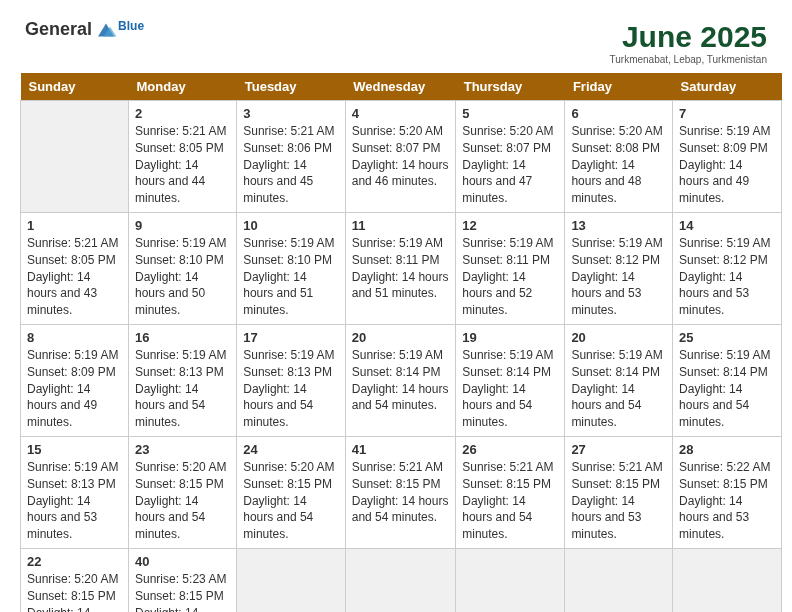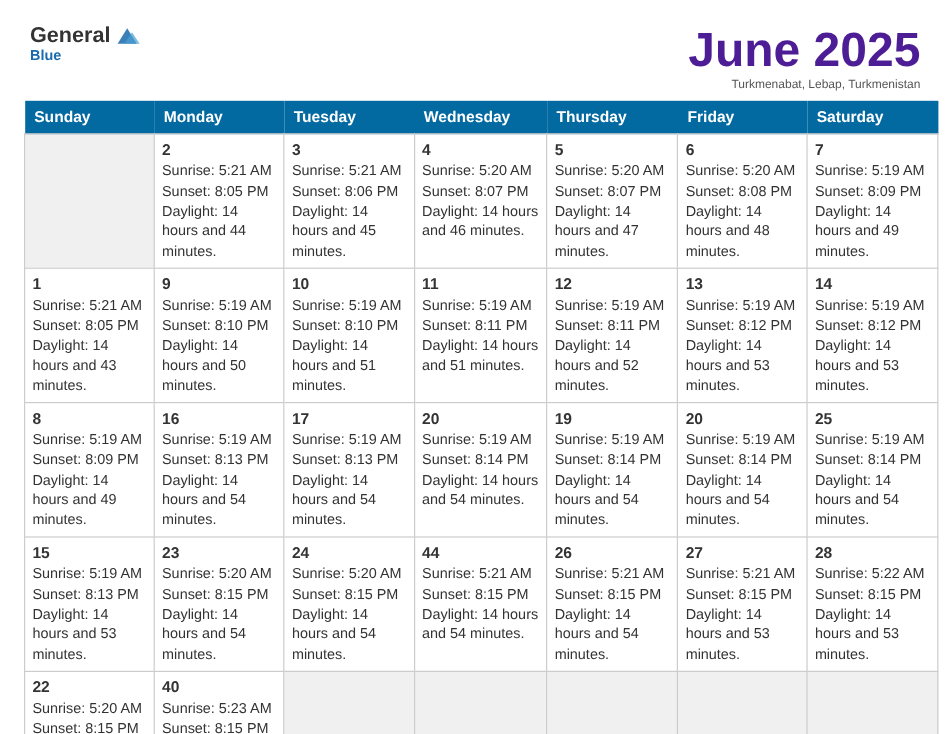--- a/index.html
+++ b/index.html
@@ -33,35 +33,35 @@
     .logo-icon {
       width: 24px;
       height: 20px;
       margin-left: 2px;
       margin-right: 0;
     }
     .title-area {
       text-align: right;
     }
     .month-year {
-      font-size: 40px;
-      font-weight: bold;
-      color: #4c1d95;
+      font-size: 30px;
+      font-weight: bold;
+      color: #14532d;
     }
     .location {
       font-size: 10px;
       color: #555;
     }
     .calendar-table {
       width: 100%;
       border-collapse: collapse;
       margin: 0 5px;
     }
     .calendar-table th {
-      background-color: #0369a1;
+      background-color: #a16207;
       color: white;
       text-align: left;
       padding: 6px 8px;
       font-size: 13px;
       font-weight: bold;
     }
     .calendar-table td {
       border: 1px solid #ccc;
       vertical-align: top;
       padding: 5px 6px;
@@ -90,21 +90,21 @@
     }
     .calendar-wrapper {
       padding: 0 5px;
     }
   </style>
 </head>
 <body>
 
 <div class="header-area">
   <div class="logo">
-    <div style="display:flex; flex-direction:column; line-height:1.1;">
+    <div style="display:flex; flex-direction:row; line-height:1.1;">
       <span style="display:flex; align-items:center;">
         <span class="logo-text-general">General</span>
         <svg class="logo-icon" viewBox="0 0 30 24">
           <polygon points="5,20 15,4 25,20" fill="#1a6aad" opacity="0.85"></polygon>
           <polygon points="12,20 20,8 28,20" fill="#4a9fd4" opacity="0.7"></polygon>
         </svg>
       </span>
       <span class="logo-text-blue">Blue</span>
     </div>
   </div>
@@ -314,21 +314,21 @@
       </td>
           <td>
         <span class="day-number">24</span>
         <div class="day-info">
           Sunrise: 5:20 AM<br>
           Sunset: 8:15 PM<br>
           Daylight: 14 hours and 54 minutes.
         </div>
       </td>
           <td>
-        <span class="day-number">44</span>
+        <span class="day-number">41</span>
         <div class="day-info">
           Sunrise: 5:21 AM<br>
           Sunset: 8:15 PM<br>
           Daylight: 14 hours and 54 minutes.
         </div>
       </td>
           <td>
         <span class="day-number">26</span>
         <div class="day-info">
           Sunrise: 5:21 AM<br>

